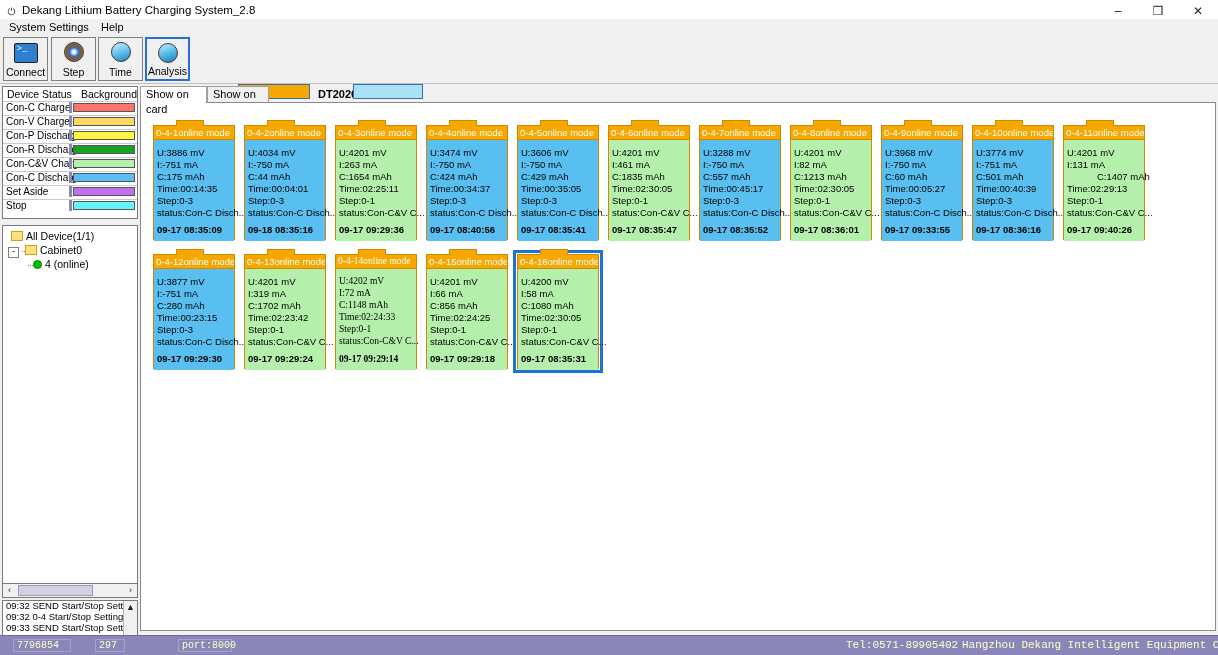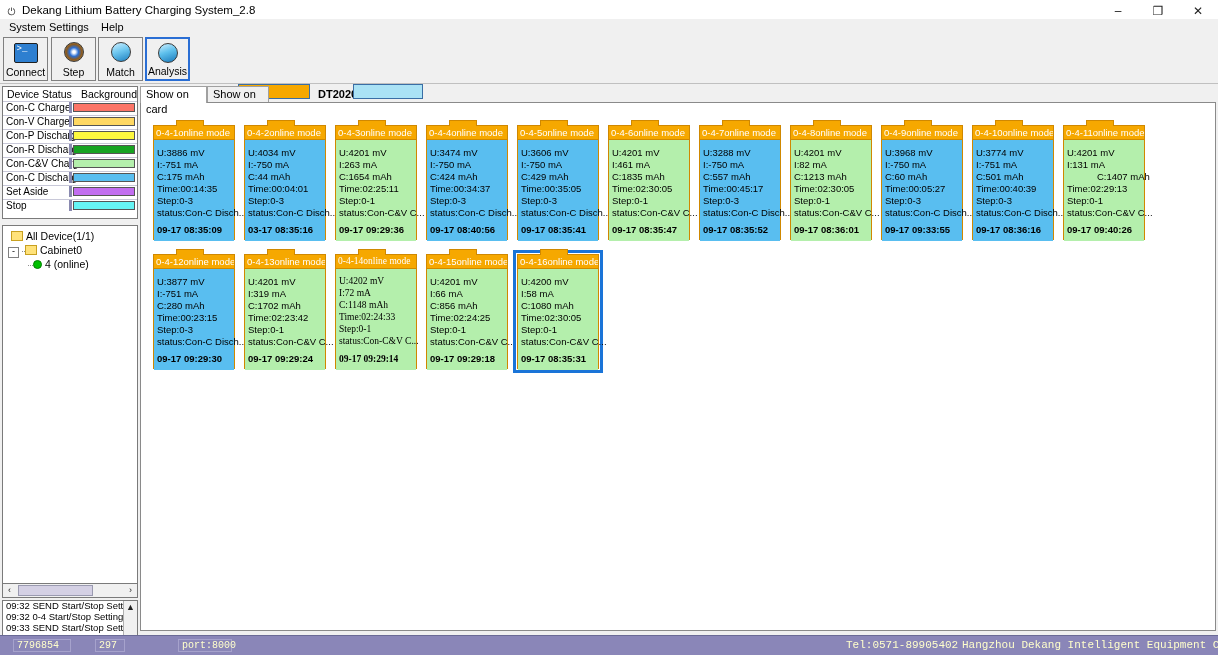--- a/index.html
+++ b/index.html
@@ -118,21 +118,21 @@
     <div class="tbtn" style="left:3px">
       <div class="glyph"><span class="ico-connect"></span></div>
       <div class="lbl">Connect</div>
     </div>
     <div class="tbtn" style="left:51px">
       <div class="glyph"><span class="ico-circle ico-step"></span></div>
       <div class="lbl">Step</div>
     </div>
     <div class="tbtn" style="left:98px">
       <div class="glyph"><span class="ico-circle ico-match"></span></div>
-      <div class="lbl">Match</div>
+      <div class="lbl">Time</div>
     </div>
     <div class="tbtn sel" style="left:145px">
       <div class="glyph"><span class="ico-circle ico-analysis"></span></div>
       <div class="lbl">Analysis</div>
     </div>
 
     <div class="dtlabel" style="left:200px">DT50W :</div>
     <div class="dtswatch" style="left:238px;width:72px;background:#f6a800"></div>
     <div class="dtlabel" style="left:318px">DT2020 :</div>
     <div class="dtswatch" style="left:353px;width:70px;background:#aae2f5"></div>
@@ -244,21 +244,21 @@
       <div class="card" style="left: 103px; top: 22px;">
         <div class="tabnub"></div>
         <div class="hdr">0-4-2online mode</div>
         <div class="body" style="background: rgb(89, 190, 240);">
           <div class="ln" style="top: 7px;">U:4034 mV</div>
           <div class="ln" style="top: 19px;">I:-750 mA</div>
           <div class="ln" style="top: 31px;">C:44 mAh</div>
           <div class="ln" style="top: 43px;">Time:00:04:01</div>
           <div class="ln" style="top: 55px;">Step:0-3</div>
           <div class="ln" style="top: 67px;">status:Con-C Disch...</div>
-          <div class="ts">03-17 08:35:16</div>
+          <div class="ts">09-18 08:35:16</div>
         </div>
       </div>
       <div class="card" style="left: 194px; top: 22px;">
         <div class="tabnub"></div>
         <div class="hdr">0-4-3online mode</div>
         <div class="body" style="background: rgb(180, 239, 172);">
           <div class="ln" style="top: 7px;">U:4201 mV</div>
           <div class="ln" style="top: 19px;">I:263 mA</div>
           <div class="ln" style="top: 31px;">C:1654 mAh</div>
           <div class="ln" style="top: 43px;">Time:02:25:11</div>

